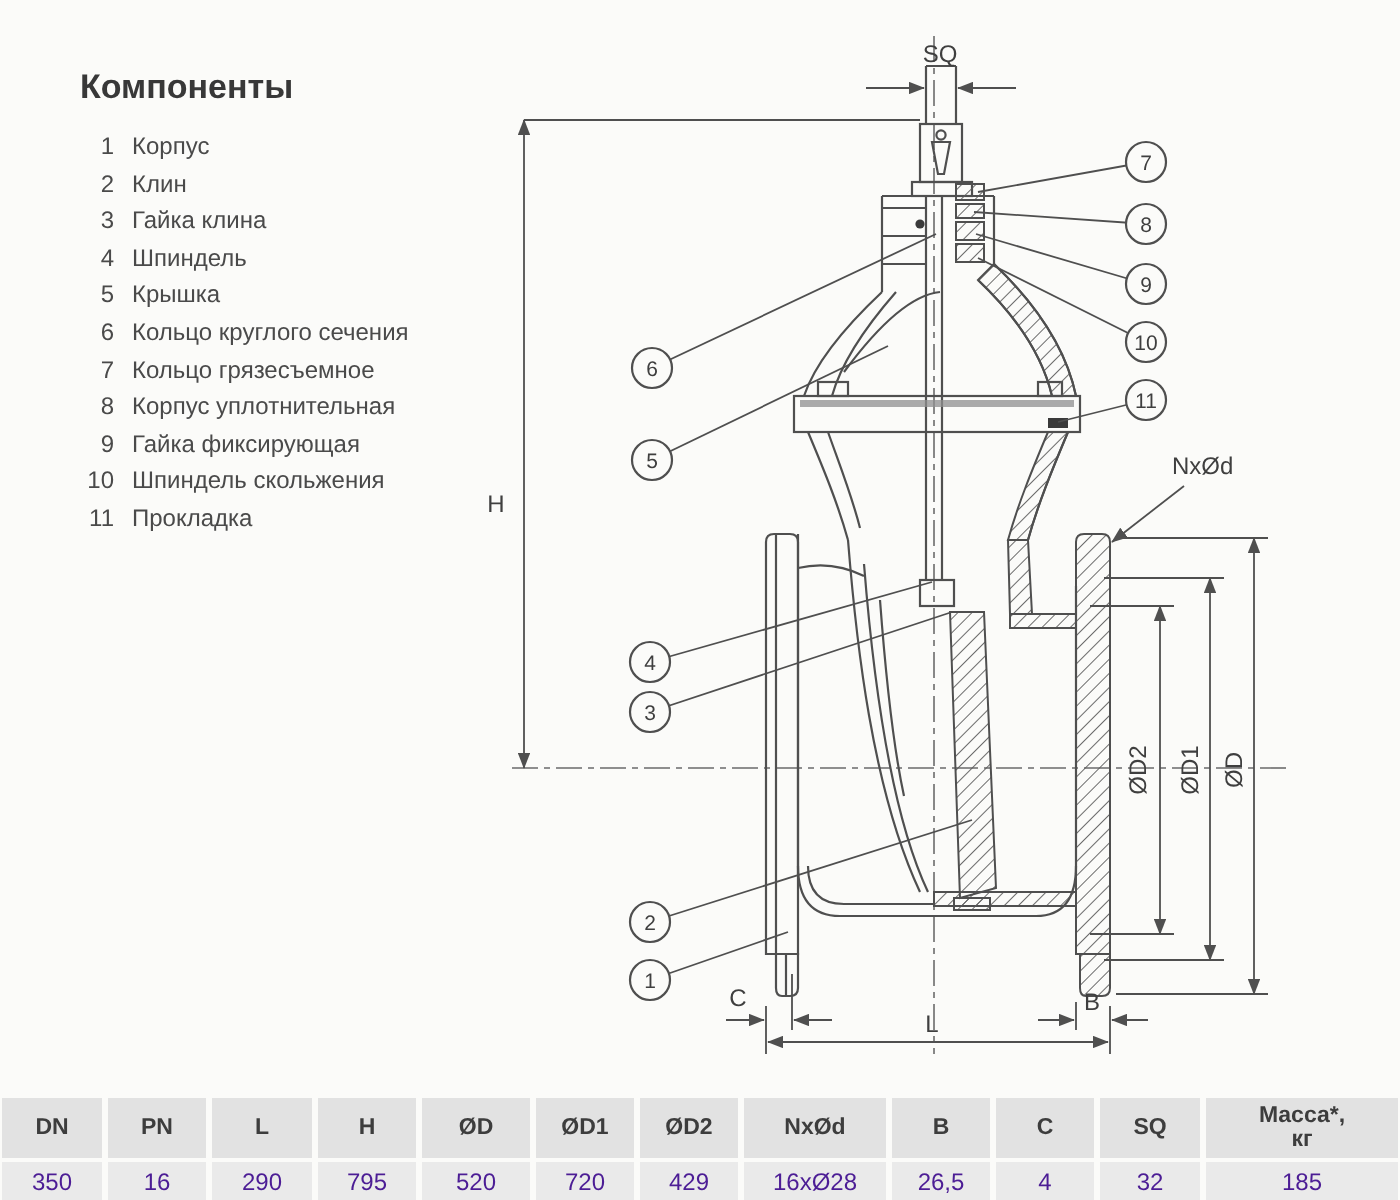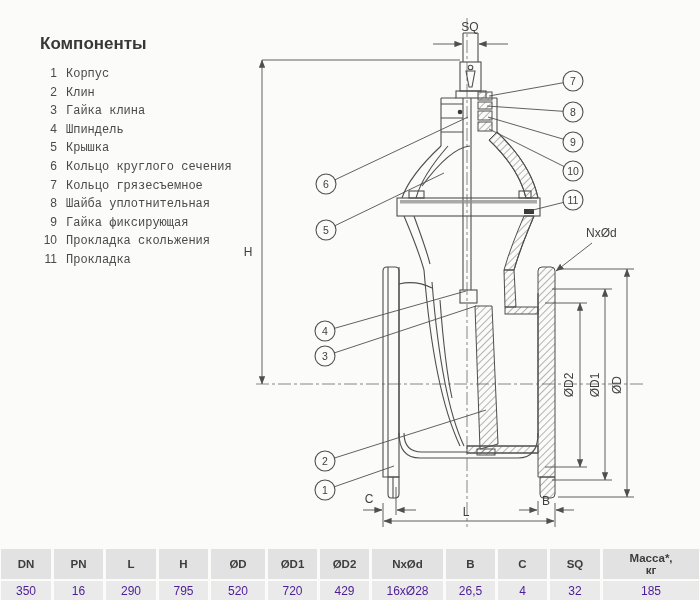--- a/index.html
+++ b/index.html
@@ -7,21 +7,21 @@
     width:700px;height:600px;position:relative;overflow:hidden;
     background:#fbfbf9;
     font-family:"Liberation Sans", sans-serif;
     color:#3f3f3f;
   }
   
   .legend{position:absolute;left:22px;top:34px;width:220px;margin-left:18px;}
   .legend-title{font-size:17px;font-weight:bold;color:#383838;margin:0 0 12px 0;}
   .legend-row{display:flex;align-items:baseline;height:18.6px;font-size:12px;color:#4a4a4a;}
   .legend-num{width:17px;text-align:right;margin-right:9px;flex:none;}
-  .legend-label{white-space:nowrap;font-family:Liberation Mono, monospace;}
+  .legend-label{white-space:nowrap;}
   
   .drawing{position:absolute;left:0;top:0;width:700px;height:545px;}
   
   .spec{position:absolute;left:1px;top:549px;width:698px;
         display:grid;
         grid-template-columns:50px 49px 50px 49px 54px 49px 49px 71px 49px 49px 50px 1fr;
         column-gap:3px;row-gap:2px;}
   .thead-cell{background:#e2e2e2;height:30px;display:flex;align-items:center;justify-content:center;
         font-weight:bold;font-size:11.5px;color:#3d3d3d;text-align:center;white-space:pre-line;line-height:12px;}
   .tval-cell{background:#eaeaea;height:19px;display:flex;align-items:center;justify-content:center;
@@ -55,29 +55,29 @@
   <div class="legend-row">
     <span class="legend-num">6</span>
     <span class="legend-label">Кольцо круглого сечения</span>
   </div>
   <div class="legend-row">
     <span class="legend-num">7</span>
     <span class="legend-label">Кольцо грязесъемное</span>
   </div>
   <div class="legend-row">
     <span class="legend-num">8</span>
-    <span class="legend-label">Шайба уплотнительная</span>
+    <span class="legend-label">Корпус уплотнительная</span>
   </div>
   <div class="legend-row">
     <span class="legend-num">9</span>
     <span class="legend-label">Гайка фиксирующая</span>
   </div>
   <div class="legend-row">
     <span class="legend-num">10</span>
-    <span class="legend-label">Прокладка скольжения</span>
+    <span class="legend-label">Шпиндель скольжения</span>
   </div>
   <div class="legend-row">
     <span class="legend-num">11</span>
     <span class="legend-label">Прокладка</span>
   </div>
 </div>
 
 <svg class="drawing" viewBox="0 0 700 545">
   <defs>
     <pattern id="h" patternUnits="userSpaceOnUse" width="5" height="5" patternTransform="rotate(45)">

